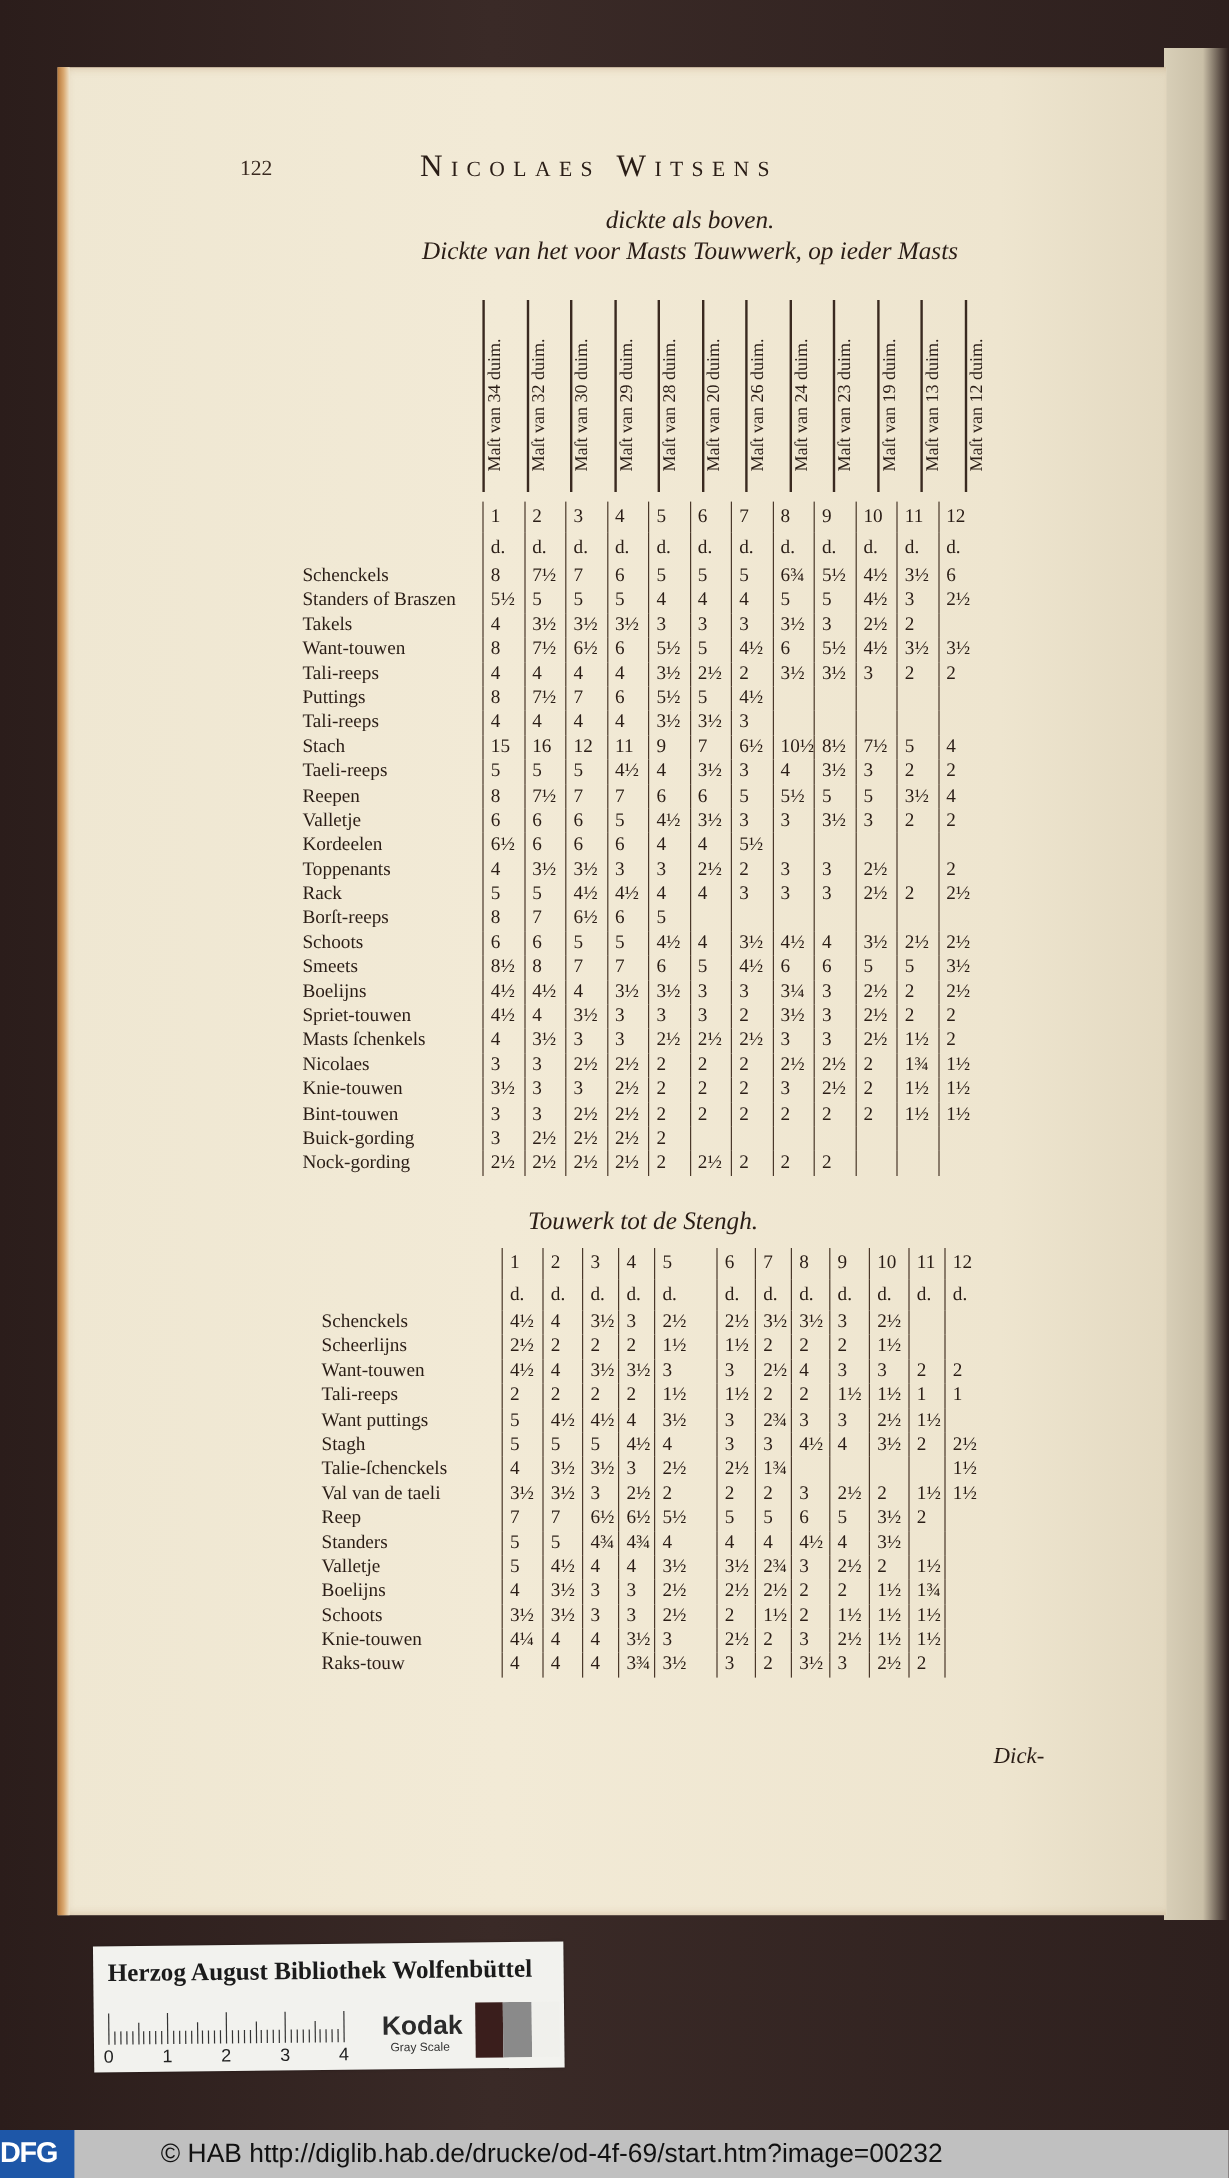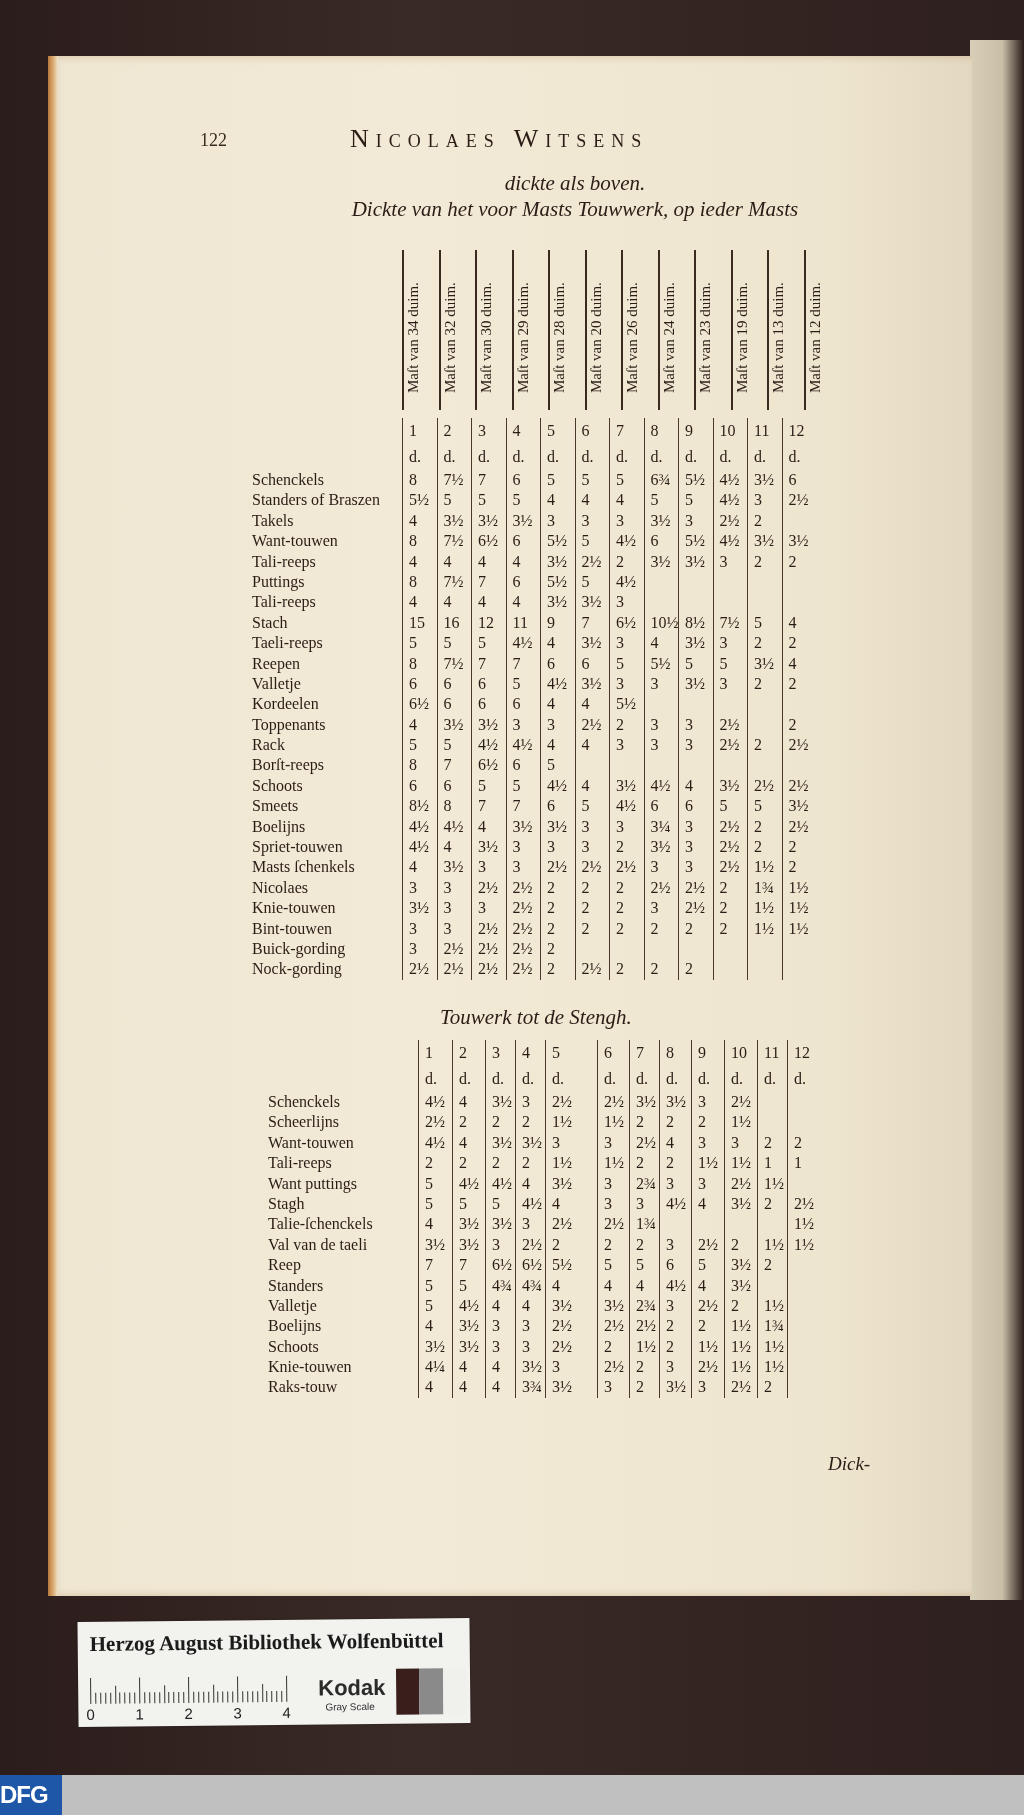--- a/index.html
+++ b/index.html
@@ -796,13 +796,14 @@
   <div class="kodak-sub">Gray Scale</div>
   <div class="swatches" id="swatches">
       <div style="background: rgb(58, 30, 28);"></div>
       <div style="background: rgb(138, 138, 138);"></div>
       <div style="background: rgb(240, 240, 236);"></div>
     </div>
 </div>
 
 <div class="footer">
   <div class="dfg">DFG</div>
+  <div class="copyright">© HAB http://diglib.hab.de/drucke/od-4f-69/start.htm?image=00232</div>
 </div>
 
 </body></html>

